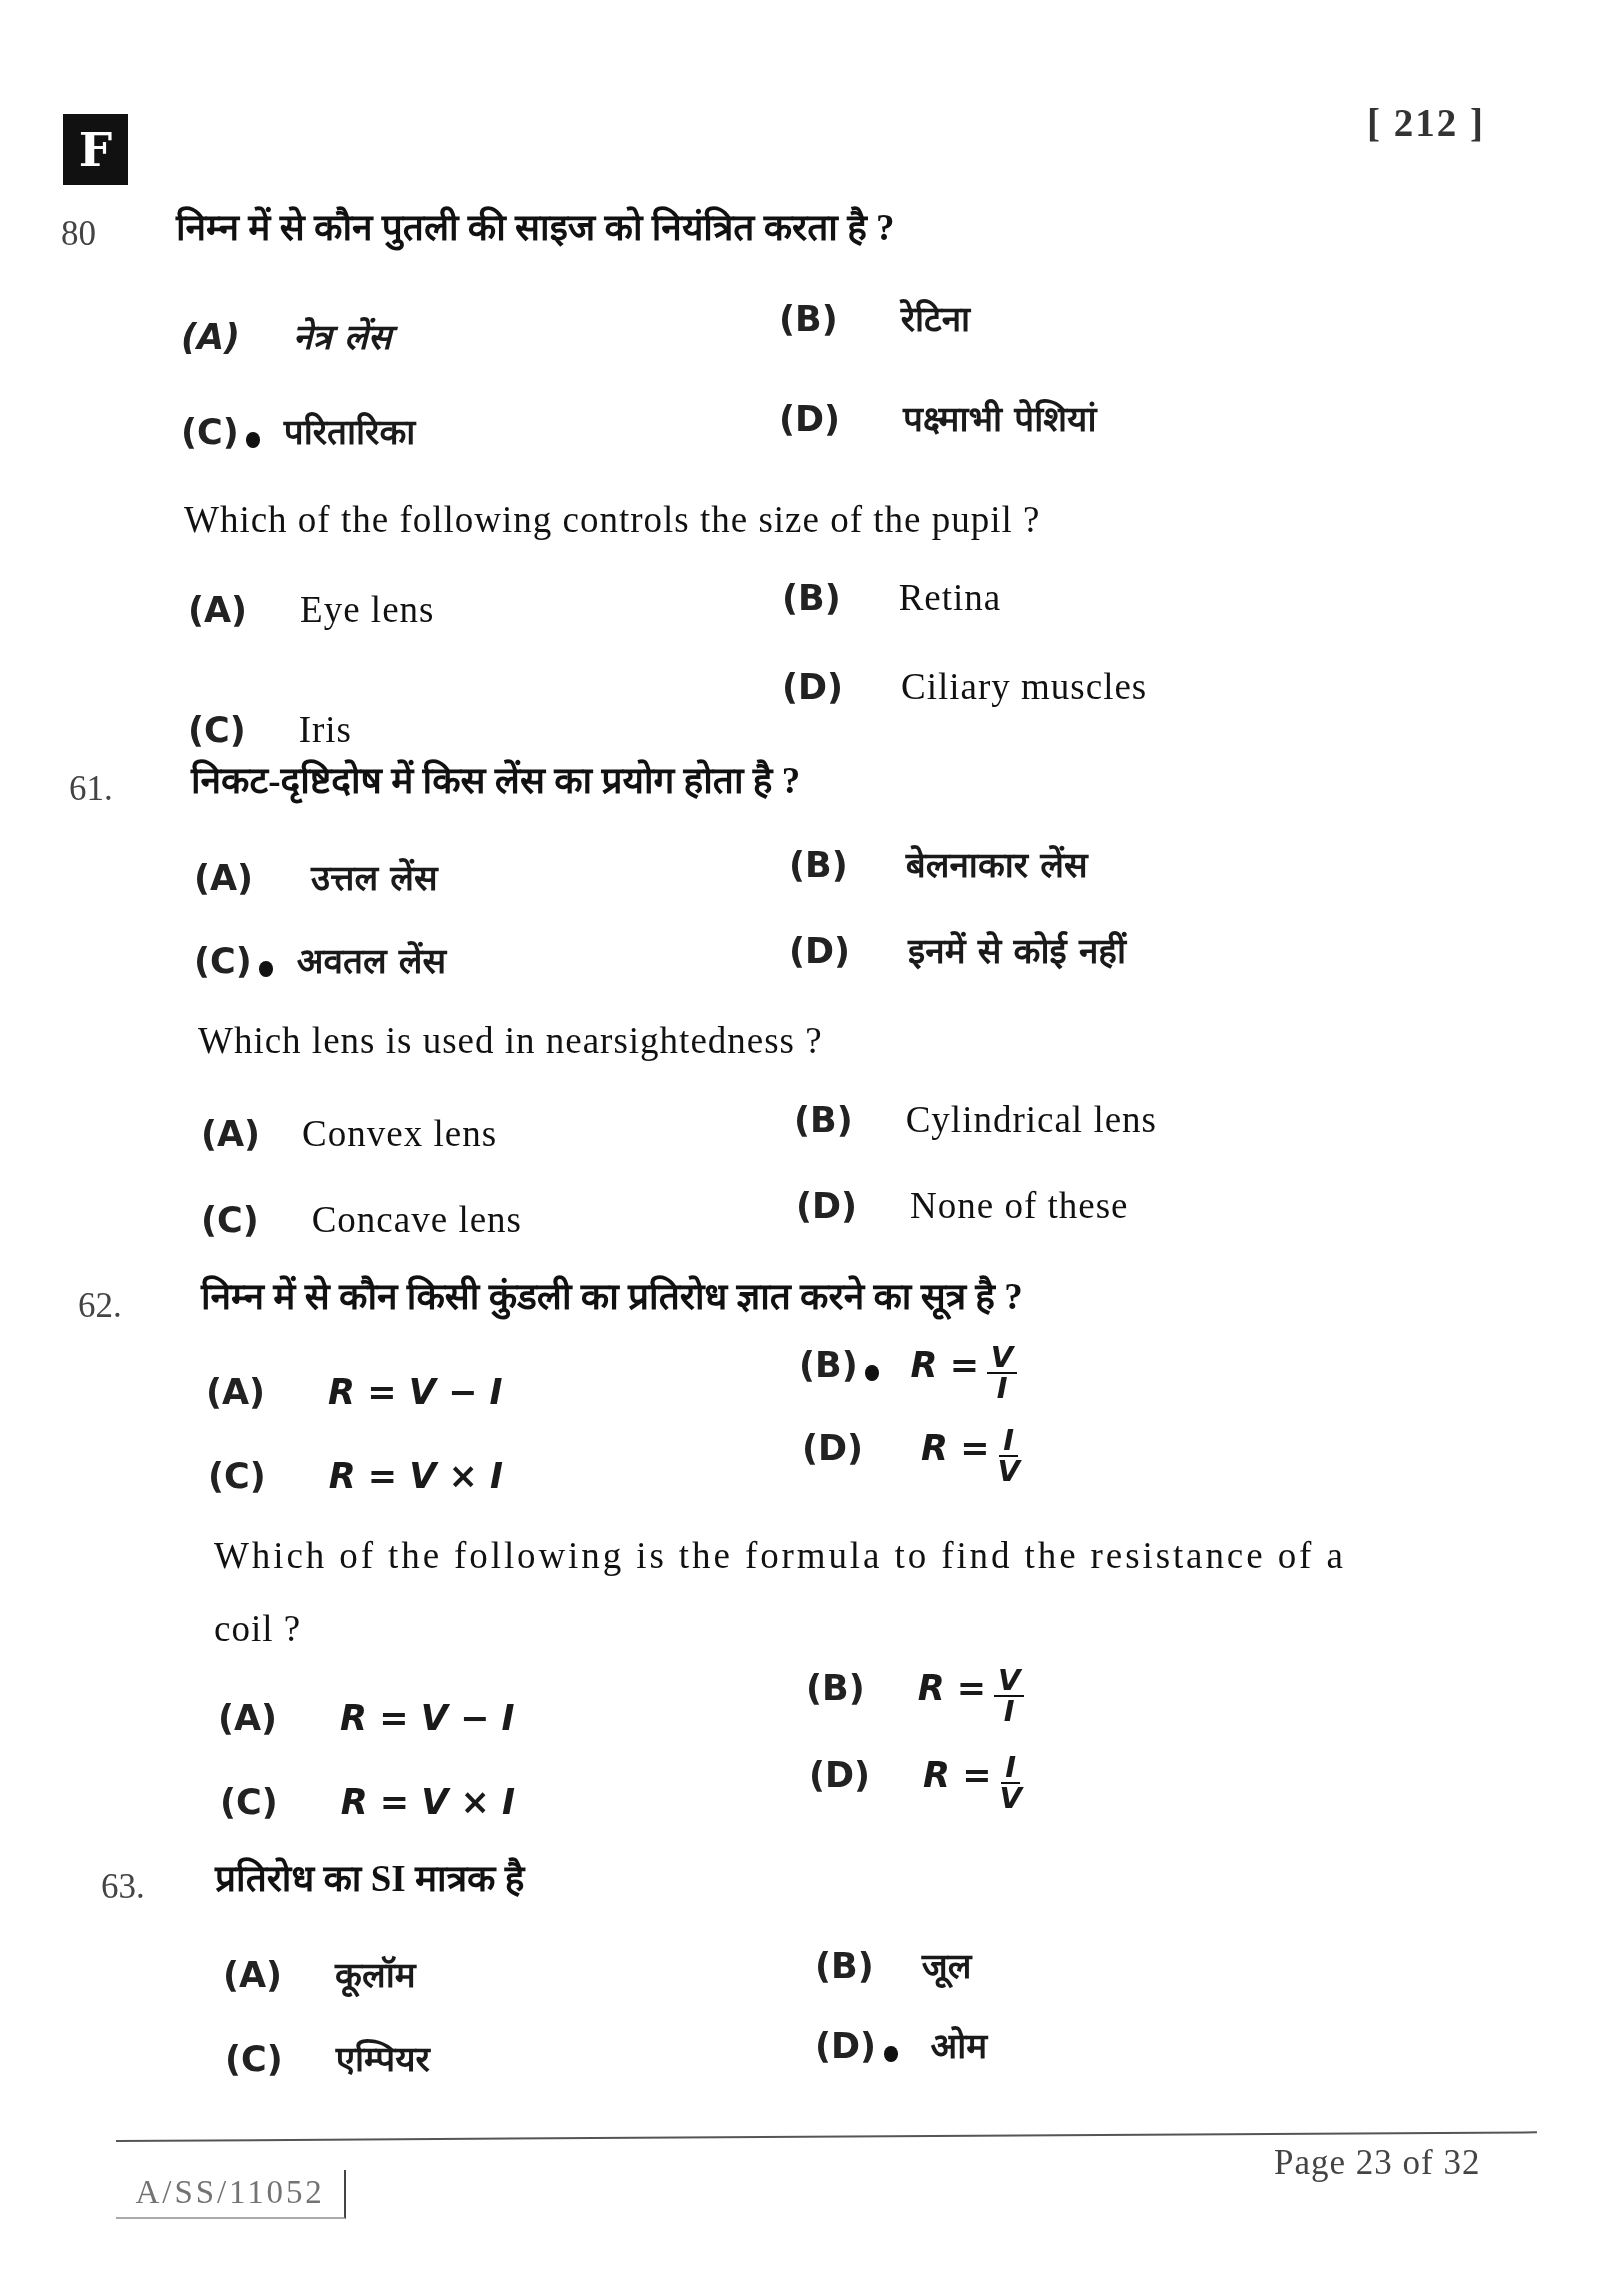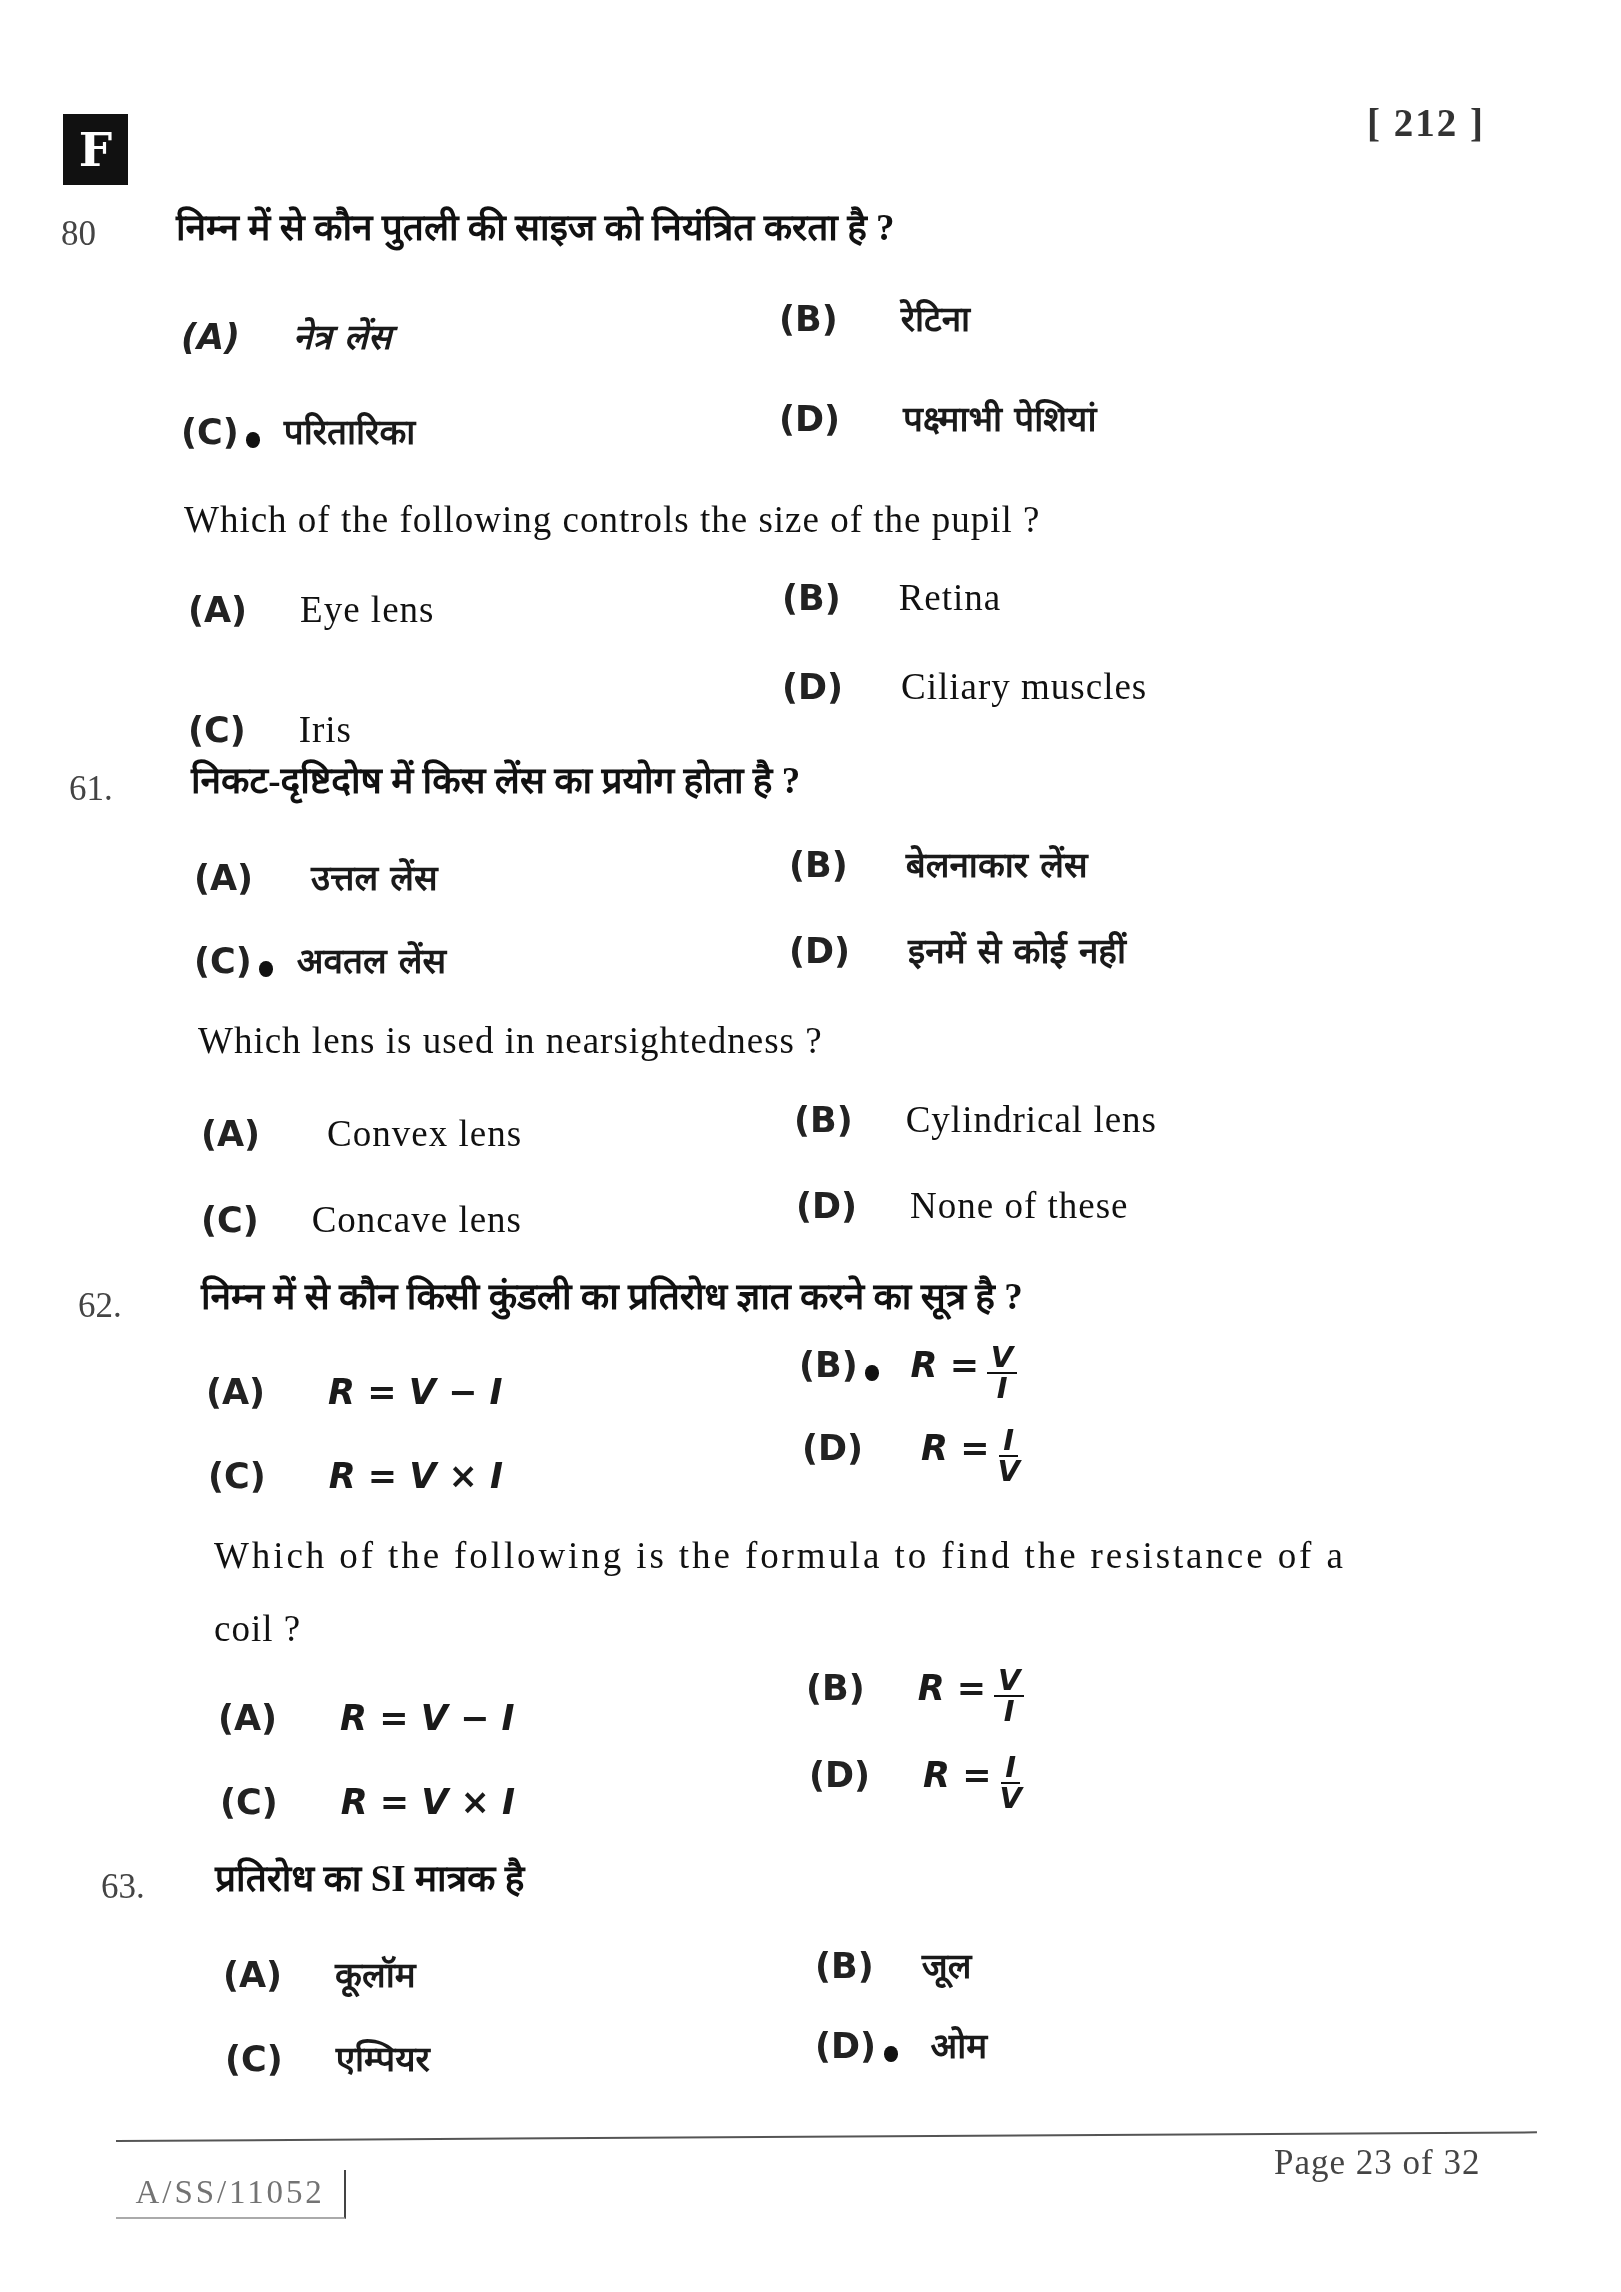--- a/index.html
+++ b/index.html
@@ -92,21 +92,21 @@
   <span class="opt-hi" style="margin-left:19.6px;">अवतल लेंस</span>
 </div>
 <div class="abs" style="left:789px;top:926px;">
   <span class="opt-label">(D)</span>
   <span class="opt-hi" style="margin-left:54px;">इनमें से कोई नहीं</span>
 </div>
 
 <div class="abs qtext-en" style="left:198px;top:1019px;">Which lens is used in nearsightedness ?</div>
 <div class="abs" style="left:201px;top:1112px;">
   <span class="opt-label">(A)</span>
-  <span class="opt-text opt-en" style="margin-left:63px;">Convex lens</span>
+  <span class="opt-text opt-en" style="margin-left:38px;">Convex lens</span>
 </div>
 <div class="abs" style="left:794px;top:1098px;">
   <span class="opt-label">(B)</span>
   <span class="opt-text opt-en" style="margin-left:49px;">Cylindrical lens</span>
 </div>
 <div class="abs" style="left:201px;top:1198px;">
   <span class="opt-label">(C)</span>
   <span class="opt-text opt-en" style="margin-left:49px;">Concave lens</span>
 </div>
 <div class="abs" style="left:796px;top:1184px;">

